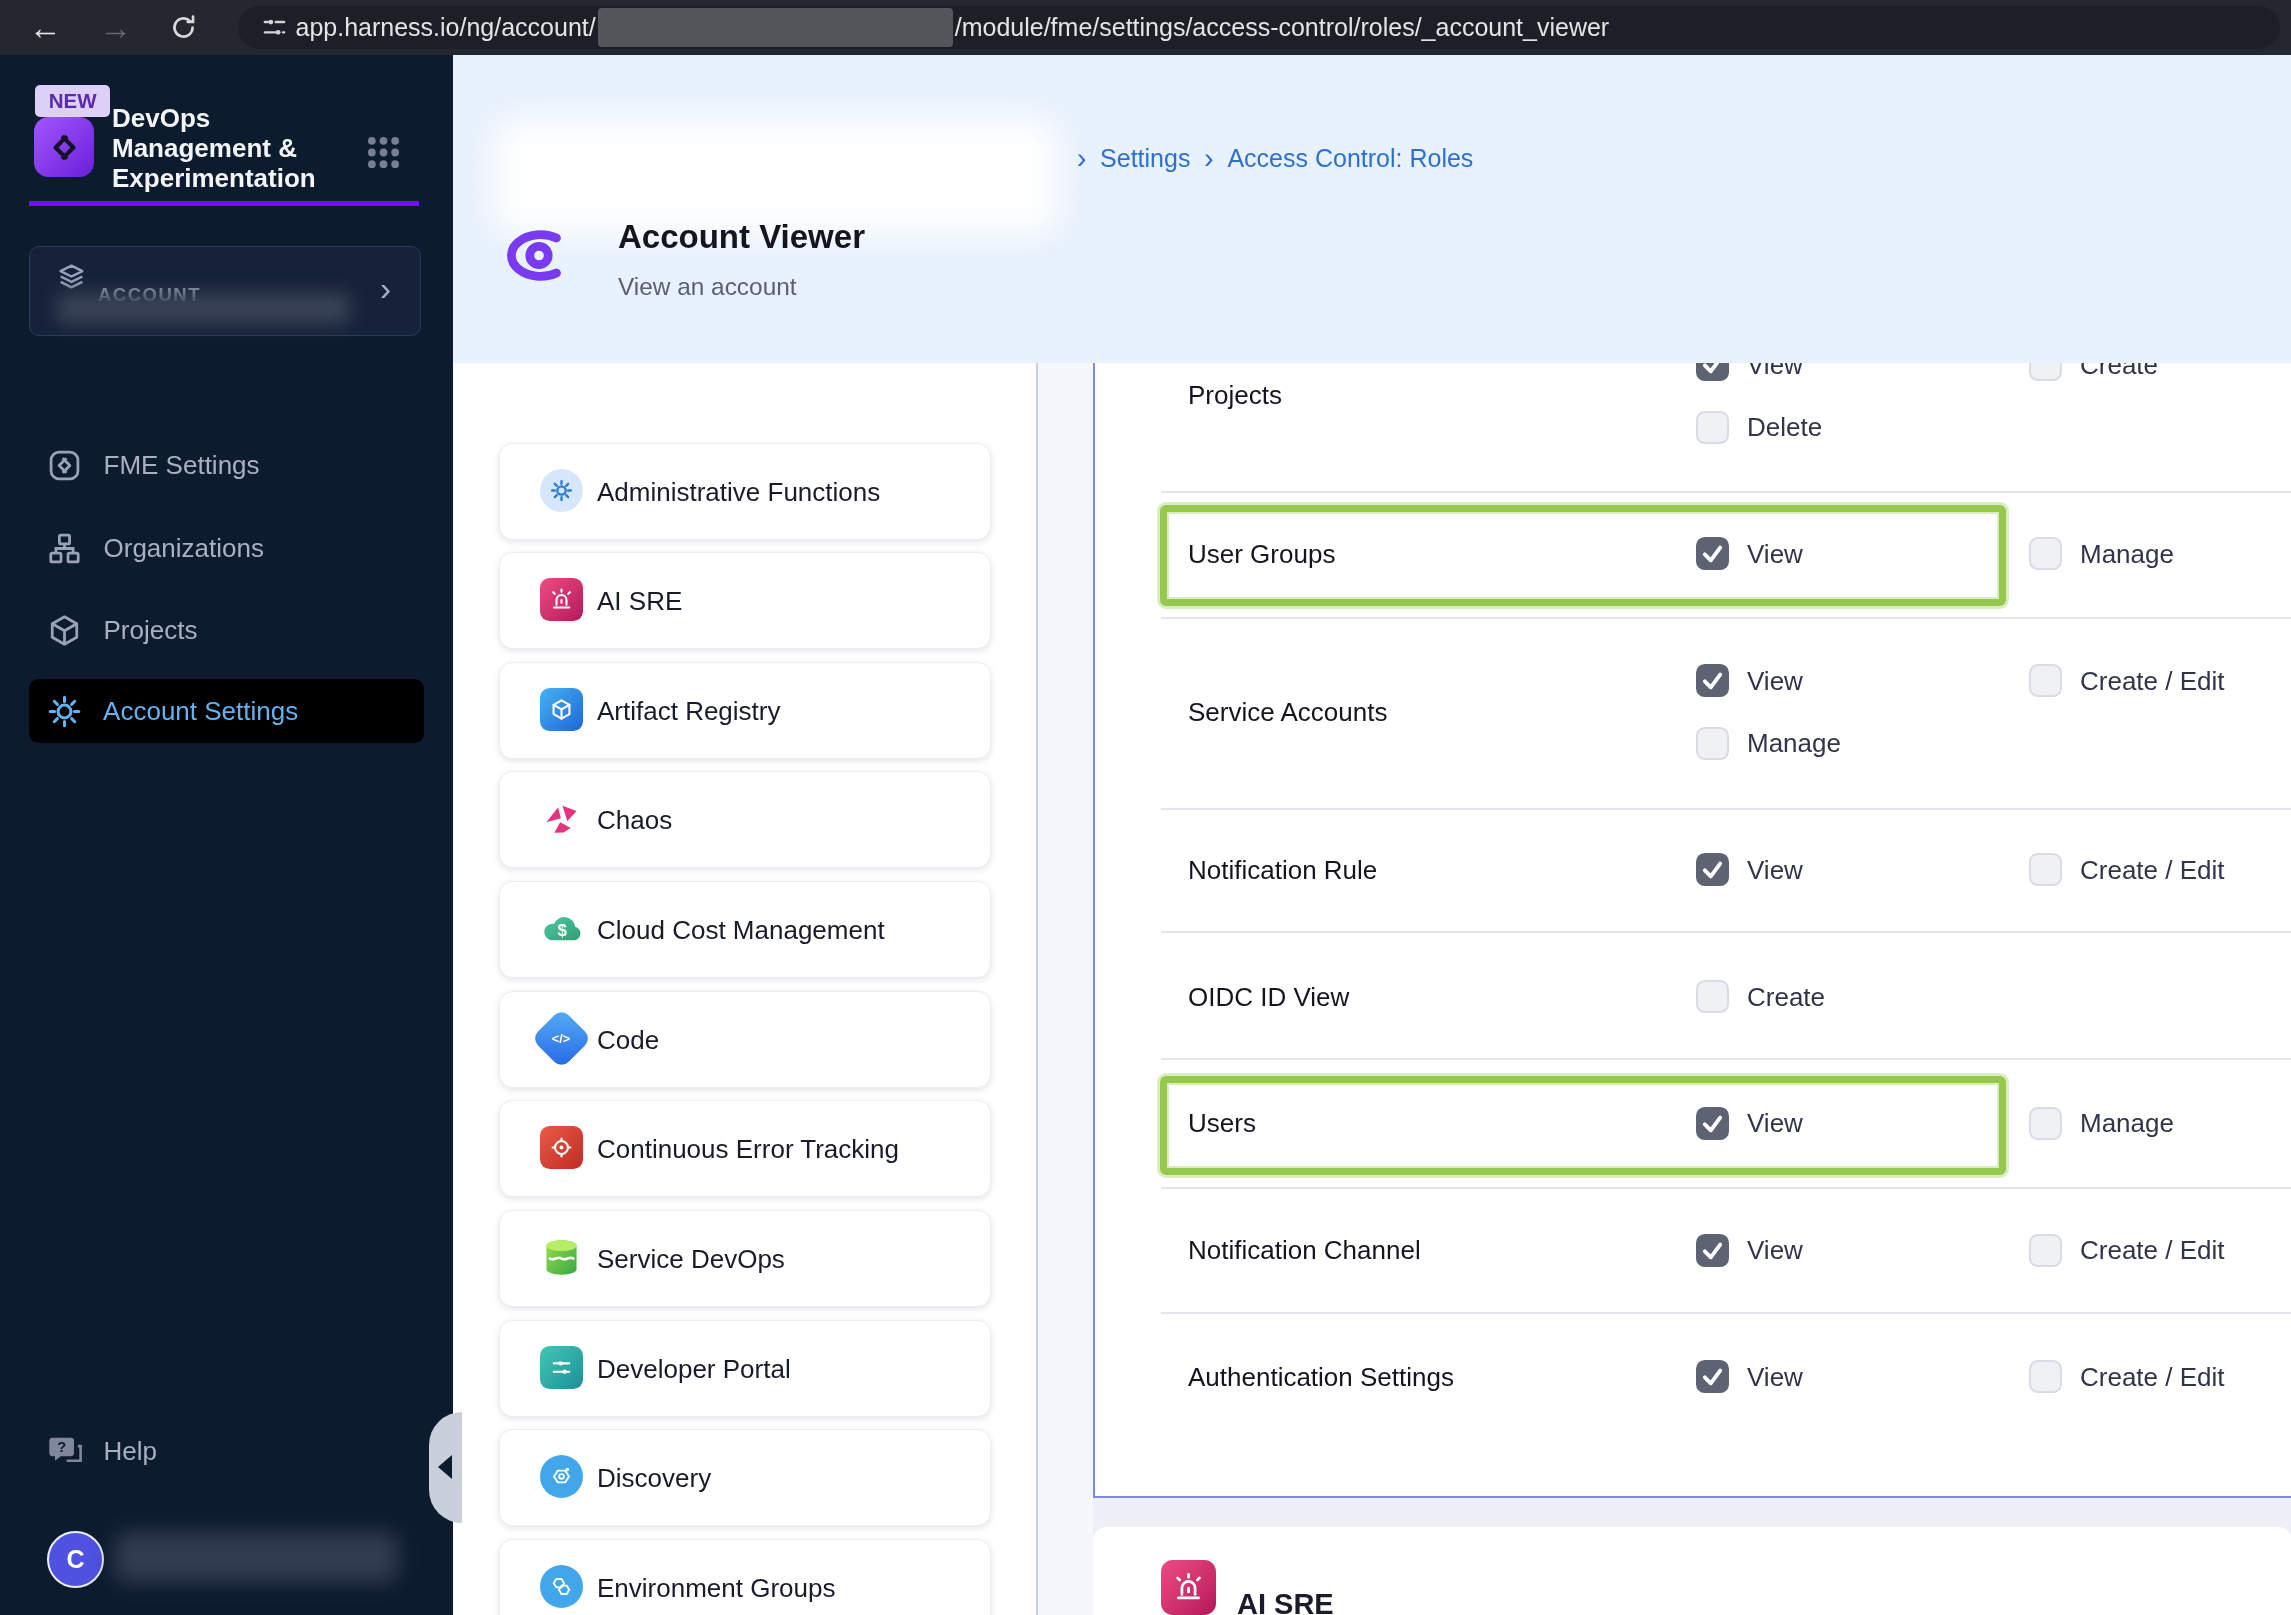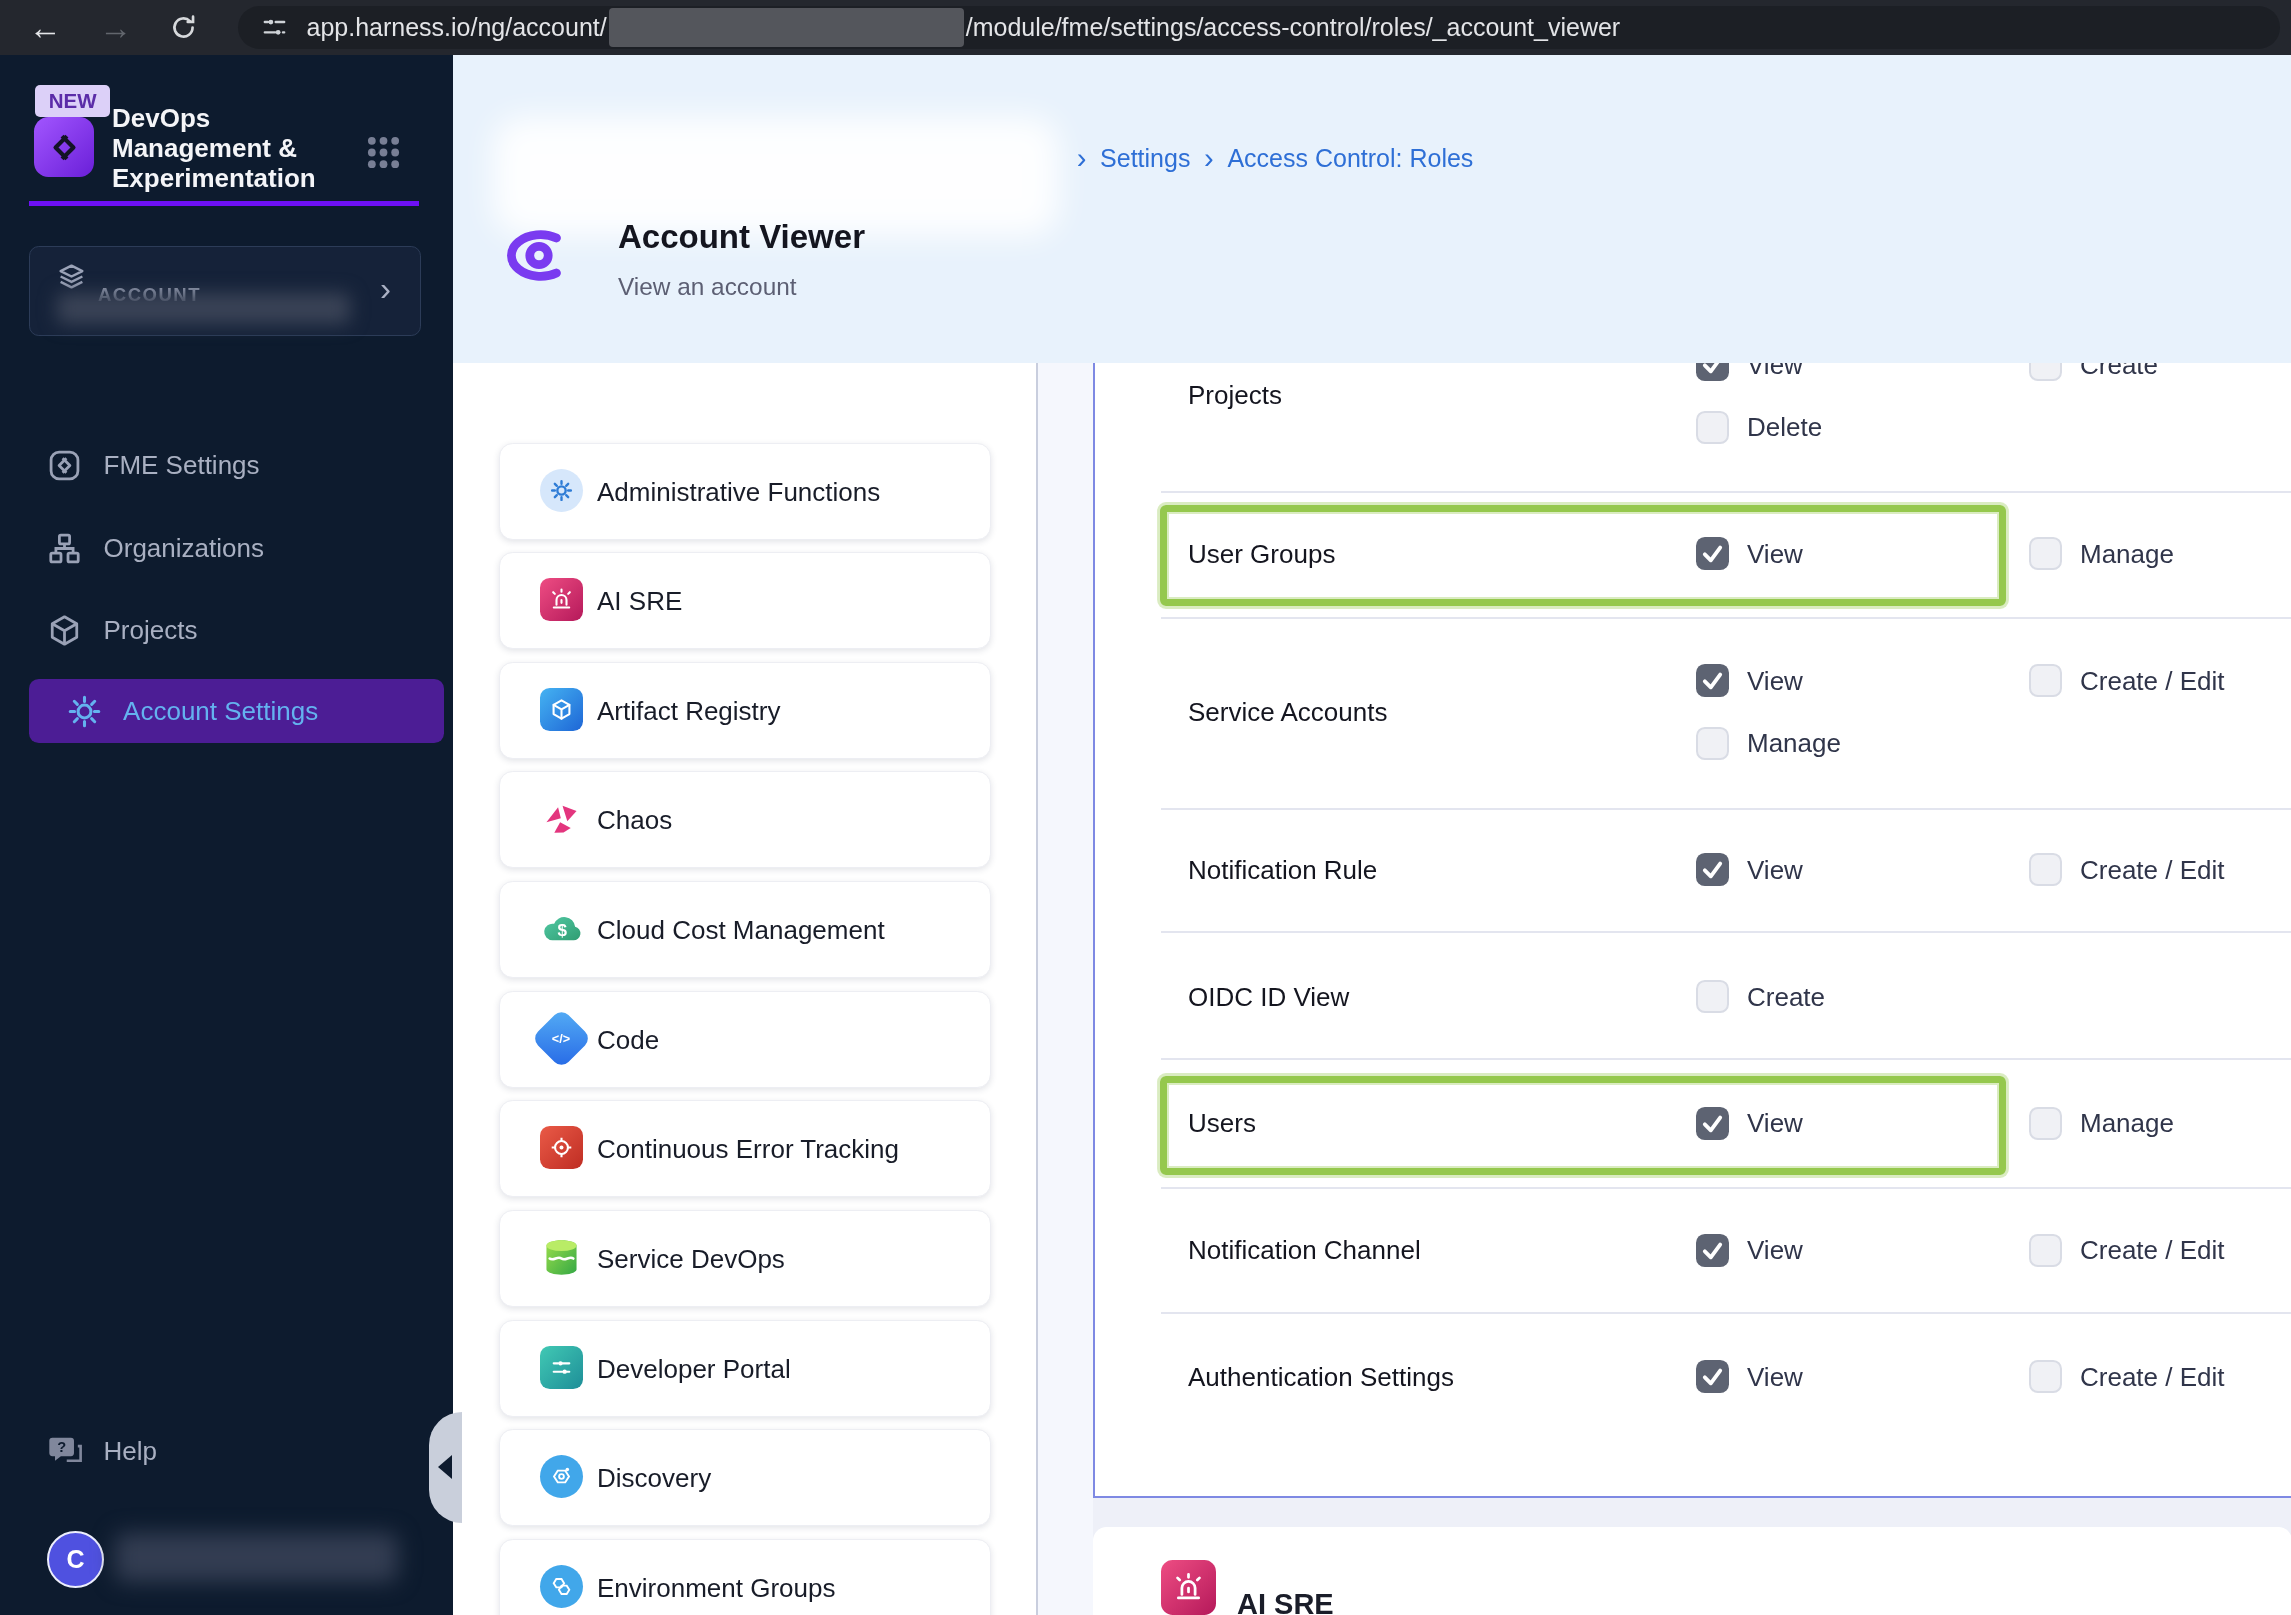--- a/index.html
+++ b/index.html
@@ -10,21 +10,21 @@
   .abs{position:absolute;}
 
   
   #browser-bar{left:0;top:0;width:2292px;height:55px;background:#24272e;z-index:40;}
   .nav-btn{top:0;height:55px;width:55px;display:flex;align-items:center;justify-content:center;
     font-size:33px;color:#e4e6e9;cursor:pointer;}
   #fwd-btn{color:#62666d;}
   #url-pill{left:238px;top:5.9px;width:2042px;height:43px;background:#1c1f25;border-radius:23.4px;
     display:flex;align-items:center;}
   #site-info{width:29px;height:29px;margin-left:21.5px;flex:0 0 auto;}
-  #url-text{margin-left:18px;font-size:25px;color:#e3e4e7;white-space:nowrap;display:flex;align-items:center;}
+  #url-text{margin-left:7px;font-size:25px;color:#e3e4e7;white-space:nowrap;display:flex;align-items:center;}
   #url-redact{display:inline-block;width:355px;height:39px;background:#54565c;border-radius:3.9px;
     vertical-align:middle;margin:0 2px;}
 
   
   #sidebar{left:0;top:55px;width:453px;height:1560px;background:#0d1b2e;z-index:15;}
   #new-badge{left:35px;top:30px;padding:3.9px 13.7px;background:#dcd0f8;color:#5b2ca8;font-weight:bold;
     font-size:20.5px;border-radius:5px;z-index:2;}
   #app-logo{left:34px;top:62px;width:60px;height:60px;border-radius:14.6px;
     background:linear-gradient(135deg,#a256ff 0%,#6a1fd8 100%);display:flex;align-items:center;justify-content:center;}
   #app-title{left:112px;top:48px;width:254px;color:#f4f5f8;font-size:26px;font-weight:bold;line-height:30px;}
@@ -34,21 +34,21 @@
   #account-card{left:29px;top:191px;width:390px;height:88px;background:#152239;
     border:1px solid #2c3c58;border-radius:9.8px;cursor:pointer;}
   #account-icon{left:57px;top:207px;width:29px;height:29px;}
   #account-label{left:98px;top:211px;font-size:18.5px;letter-spacing:1.5px;font-weight:bold;color:#9ba3b8;margin-top:18px;}
   #account-chevron{left:380px;top:217px;font-size:33px;color:#aab1c4;line-height:33px;}
   #account-redact{left:57px;top:238px;width:293px;height:31px;background:#3a4356;border-radius:5.9px;filter:blur(8.8px);}
 
   .side-item{left:0;top:0;width:453px;height:64px;display:flex;align-items:center;cursor:pointer;}
   .side-item .s-icon{margin-left:47px;width:35px;height:35px;flex:0 0 auto;}
   .side-item .s-label{margin-left:21.5px;font-size:26px;color:#a9b0c2;}
-  .side-item.active{left:29px;width:395px;background:#4c1d95;border-radius:9.8px;padding-left:20px;}
+  .side-item.active{left:29px;width:395px;background:#000000;border-radius:9.8px;}
   .side-item.active .s-icon{margin-left:17.6px;}
   .side-item.active .s-label{color:#64b2ef;}
 
   #help-item{left:0;top:1367px;width:293px;height:59px;display:flex;align-items:center;cursor:pointer;}
   #help-item .s-icon{margin-left:47px;width:37px;height:37px;}
   #help-item .s-label{margin-left:19.5px;font-size:26px;color:#a9b0c2;}
   #avatar{left:47px;top:1476px;width:53px;height:53px;border-radius:50%;background:#4f51e0;
     border:2.9px solid #eceefc;display:flex;align-items:center;justify-content:center;
     color:#fff;font-size:25px;font-weight:bold;cursor:pointer;}
   #avatar-name-redact{left:115px;top:1478px;width:283px;height:49px;background:#333d52;border-radius:9.8px;filter:blur(10.7px);}

